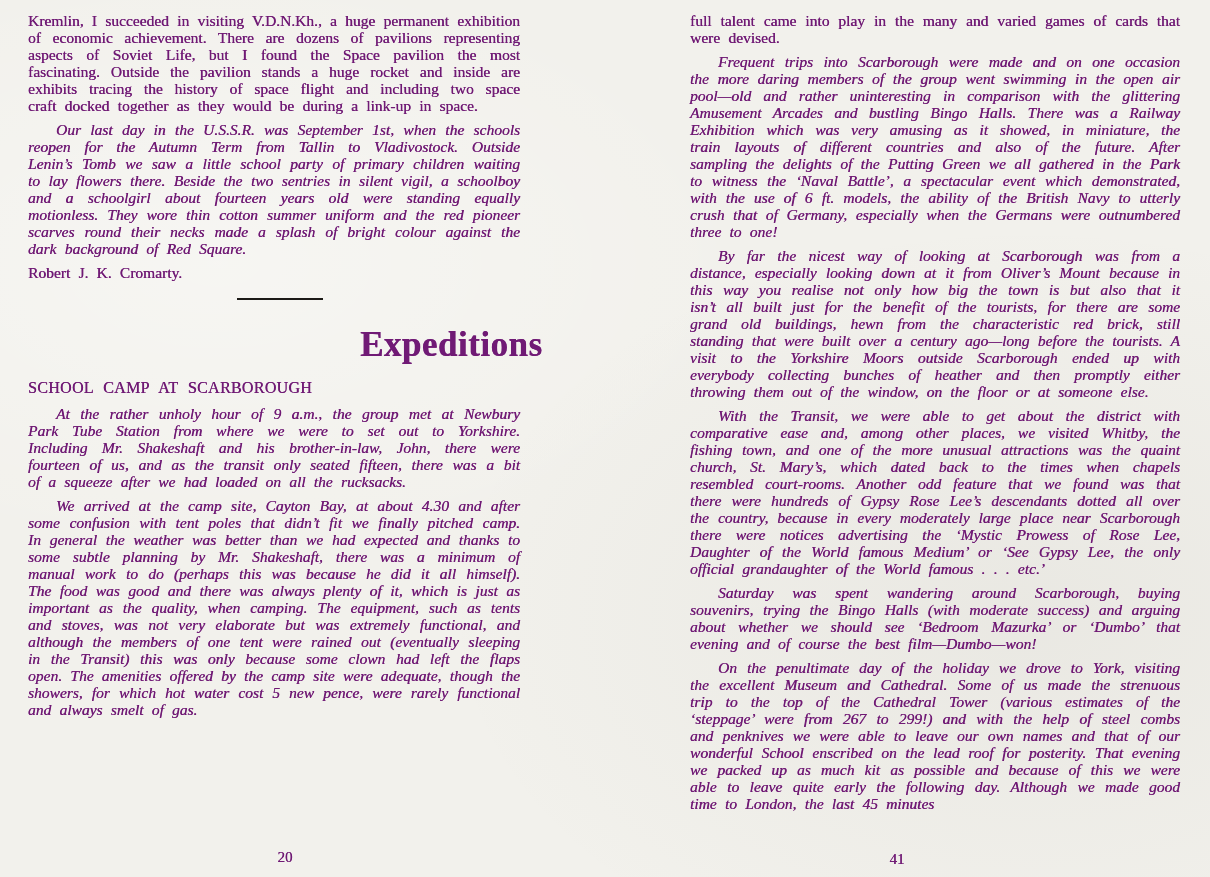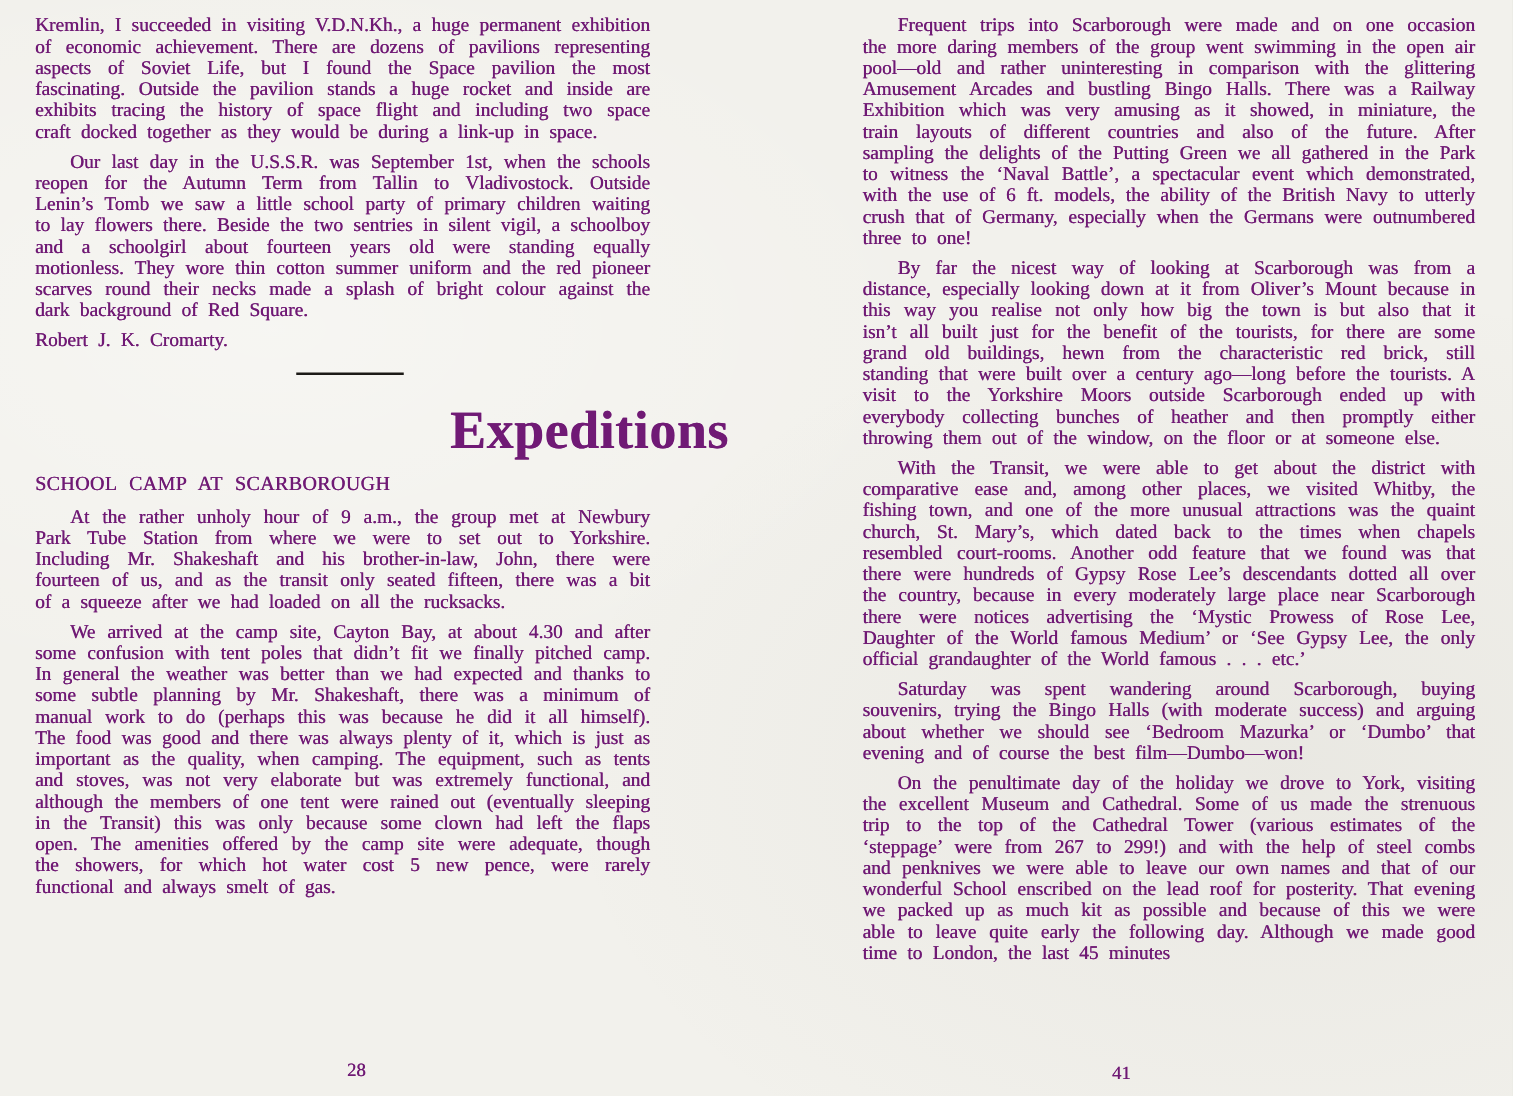--- a/index.html
+++ b/index.html
@@ -23,37 +23,37 @@
   .page-right { left:690px; width:490px; }
 
   .page p {
     margin:0 0 7px 0;
     font-size:15.5px;
     line-height:17px;
     text-align:justify;
     word-spacing:0.28em;
     text-shadow:0.3px 0 0 currentColor;
   }
-  p.indent { text-indent:28px; }
+  p.indent { text-indent:28px;font-style:italic; }
   p.cont   { text-indent:0; }
 
   .signature {
     text-align:right;
     padding-right:2px;
     margin-top:1px !important;
   }
 
   .rule {
     width:86px; height:0;
     border-top:2.5px solid #1c1a17;
     margin:17px 0 0 209px;
   }
 
   .section-heading {
-    font-size:43px;
+    font-size:35px;
     font-weight:bold;
     line-height:38px;
     margin:26px 0 0 0;
     padding-left:332px;
     text-align:center;
     white-space:nowrap;
     letter-spacing:0.5px;
     text-shadow:0.4px 0 0 currentColor;
   }
 
@@ -86,23 +86,24 @@
     <p class="indent">Our last day in the U.S.S.R. was September 1st, when the schools reopen for the Autumn Term from Tallin to Vladivostock. Outside Lenin’s Tomb we saw a little school party of primary children waiting to lay flowers there. Beside the two sentries in silent vigil, a schoolboy and a schoolgirl about fourteen years old were standing equally motionless. They wore thin cotton summer uniform and the red pioneer scarves round their necks made a splash of bright colour against the dark background of Red Square.</p>
     <p class="signature">Robert J. K. Cromarty.</p>
     <div class="rule"></div>
     <div class="section-heading">Expeditions</div>
     <div class="subhead">SCHOOL CAMP AT SCARBOROUGH</div>
     <p class="indent">At the rather unholy hour of 9 a.m., the group met at Newbury Park Tube Station from where we were to set out to Yorkshire. Including Mr. Shakeshaft and his brother-in-law, John, there were fourteen of us, and as the transit only seated fifteen, there was a bit of a squeeze after we had loaded on all the rucksacks.</p>
     <p class="indent">We arrived at the camp site, Cayton Bay, at about 4.30 and after some confusion with tent poles that didn’t fit we finally pitched camp. In general the weather was better than we had expected and thanks to some subtle planning by Mr. Shakeshaft, there was a minimum of manual work to do (perhaps this was because he did it all himself). The food was good and there was always plenty of it, which is just as important as the quality, when camping. The equipment, such as tents and stoves, was not very elaborate but was extremely functional, and although the members of one tent were rained out (eventually sleeping in the Transit) this was only because some clown had left the flaps open. The amenities offered by the camp site were adequate, though the showers, for which hot water cost 5 new pence, were rarely functional and always smelt of gas.</p>
   </div>
 
   <div class="page page-right">
+    <p class="cont">full talent came into play in the many and varied games of cards that were devised.</p>
     <p class="indent">Frequent trips into Scarborough were made and on one occasion the more daring members of the group went swimming in the open air pool—old and rather uninteresting in comparison with the glittering Amusement Arcades and bustling Bingo Halls. There was a Railway Exhibition which was very amusing as it showed, in miniature, the train layouts of different countries and also of the future. After sampling the delights of the Putting Green we all gathered in the Park to witness the ‘Naval Battle’, a spectacular event which demonstrated, with the use of 6 ft. models, the ability of the British Navy to utterly crush that of Germany, especially when the Germans were outnumbered three to one!</p>
     <p class="indent">By far the nicest way of looking at Scarborough was from a distance, especially looking down at it from Oliver’s Mount because in this way you realise not only how big the town is but also that it isn’t all built just for the benefit of the tourists, for there are some grand old buildings, hewn from the characteristic red brick, still standing that were built over a century ago—long before the tourists. A visit to the Yorkshire Moors outside Scarborough ended up with everybody collecting bunches of heather and then promptly either throwing them out of the window, on the floor or at someone else.</p>
     <p class="indent">With the Transit, we were able to get about the district with comparative ease and, among other places, we visited Whitby, the fishing town, and one of the more unusual attractions was the quaint church, St. Mary’s, which dated back to the times when chapels resembled court-rooms. Another odd feature that we found was that there were hundreds of Gypsy Rose Lee’s descendants dotted all over the country, because in every moderately large place near Scarborough there were notices advertising the ‘Mystic Prowess of Rose Lee, Daughter of the World famous Medium’ or ‘See Gypsy Lee, the only official grandaughter of the World famous . . . etc.’</p>
     <p class="indent">Saturday was spent wandering around Scarborough, buying souvenirs, trying the Bingo Halls (with moderate success) and arguing about whether we should see ‘Bedroom Mazurka’ or ‘Dumbo’ that evening and of course the best film—Dumbo—won!</p>
     <p class="indent">On the penultimate day of the holiday we drove to York, visiting the excellent Museum and Cathedral. Some of us made the strenuous trip to the top of the Cathedral Tower (various estimates of the ‘steppage’ were from 267 to 299!) and with the help of steel combs and penknives we were able to leave our own names and that of our wonderful School enscribed on the lead roof for posterity. That evening we packed up as much kit as possible and because of this we were able to leave quite early the following day. Although we made good time to London, the last 45 minutes</p>
   </div>
 
-  <div class="pagenum pagenum-left">28</div>
+  <div class="pagenum pagenum-left">20</div>
   <div class="pagenum pagenum-right">41</div>
 
 </div>
 
 </body></html>

